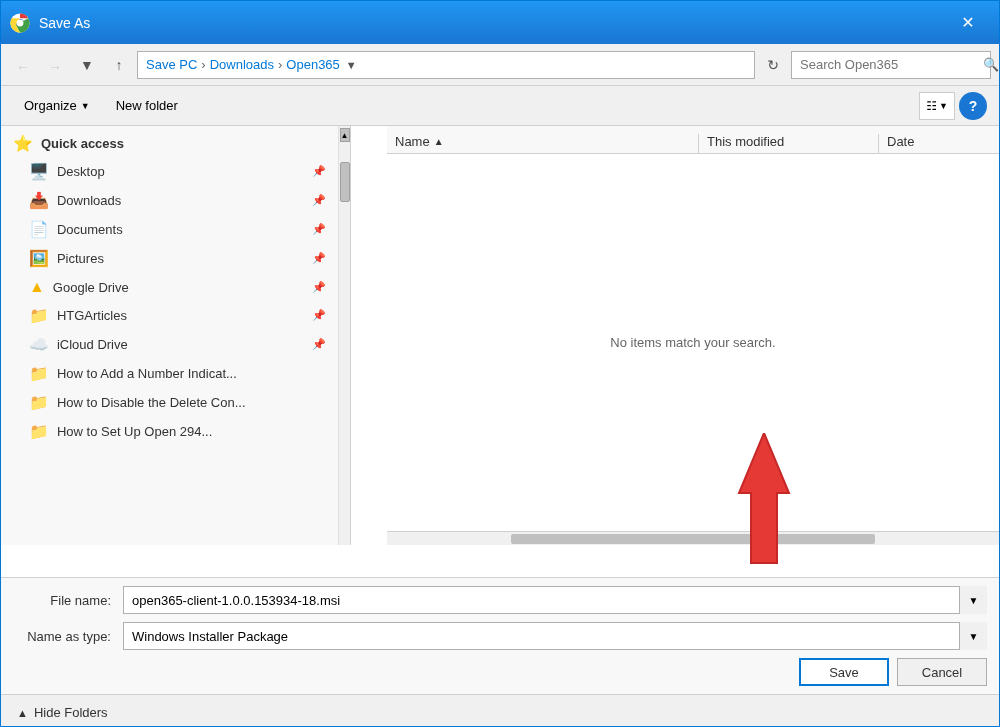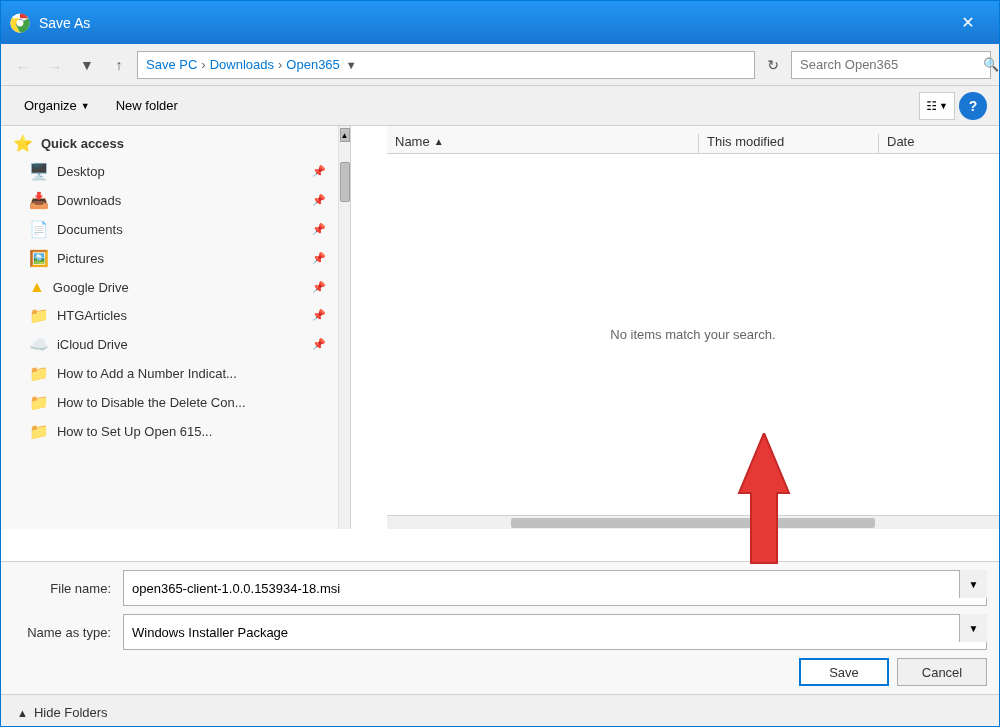--- a/index.html
+++ b/index.html
@@ -263,21 +263,21 @@
       padding-right: 12px;
       font-size: 13px;
       color: #333;
     }
     .form-input-wrap {
       flex: 1;
       position: relative;
     }
     .form-input {
       width: 100%;
-      height: 36px;
+      height: 28px;
       border: 1px solid #b0b0b0;
       background: #fff;
       padding: 0 28px 0 8px;
       font-size: 13px;
       outline: none;
     }
     .dropdown-arrow {
       position: absolute;
       right: 0;
       top: 0;
@@ -482,21 +482,21 @@
           <div class="sidebar-item">
             <span class="folder-icon">📁</span>
             <span>How to Add a Number Indicat...</span>
           </div>
           <div class="sidebar-item">
             <span class="folder-icon">📁</span>
             <span>How to Disable the Delete Con...</span>
           </div>
           <div class="sidebar-item">
             <span class="folder-icon">📁</span>
-            <span>How to Set Up Open 615...</span>
+            <span>How to Set Up Open 294...</span>
           </div>
         </div>
 
         <div class="sidebar-track">
           <div class="sidebar-thumb-up">▲</div>
           <div class="sidebar-thumb"></div>
         </div>
       </div>
     </div>
 

